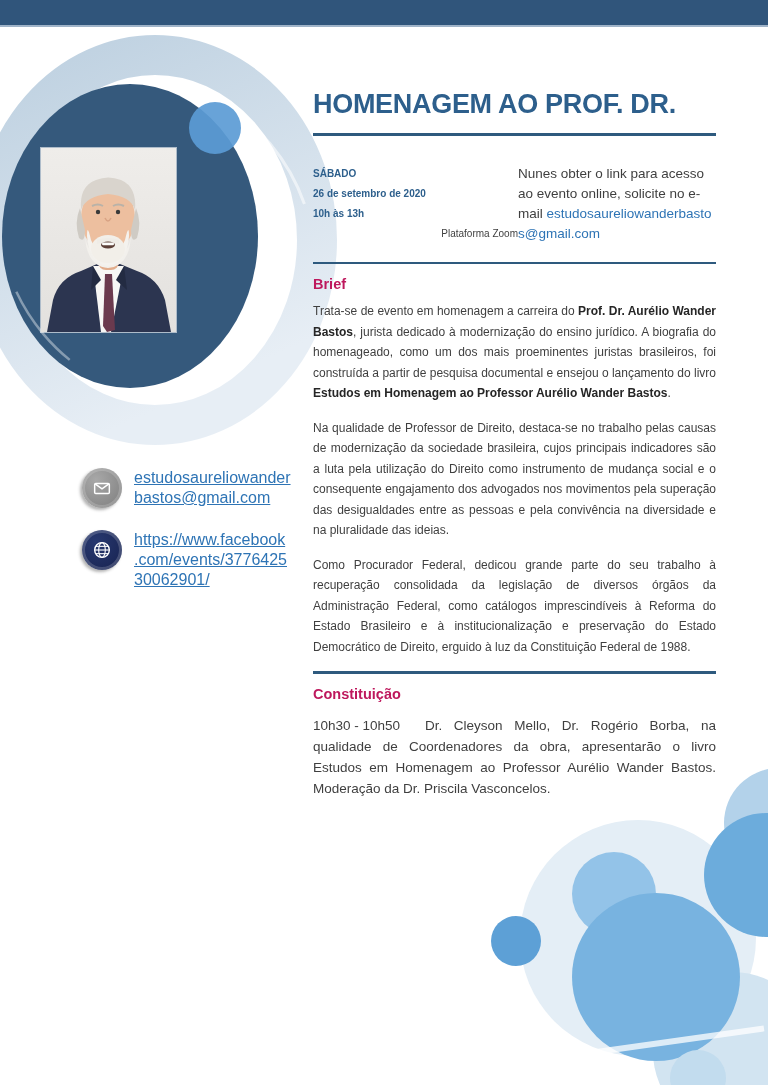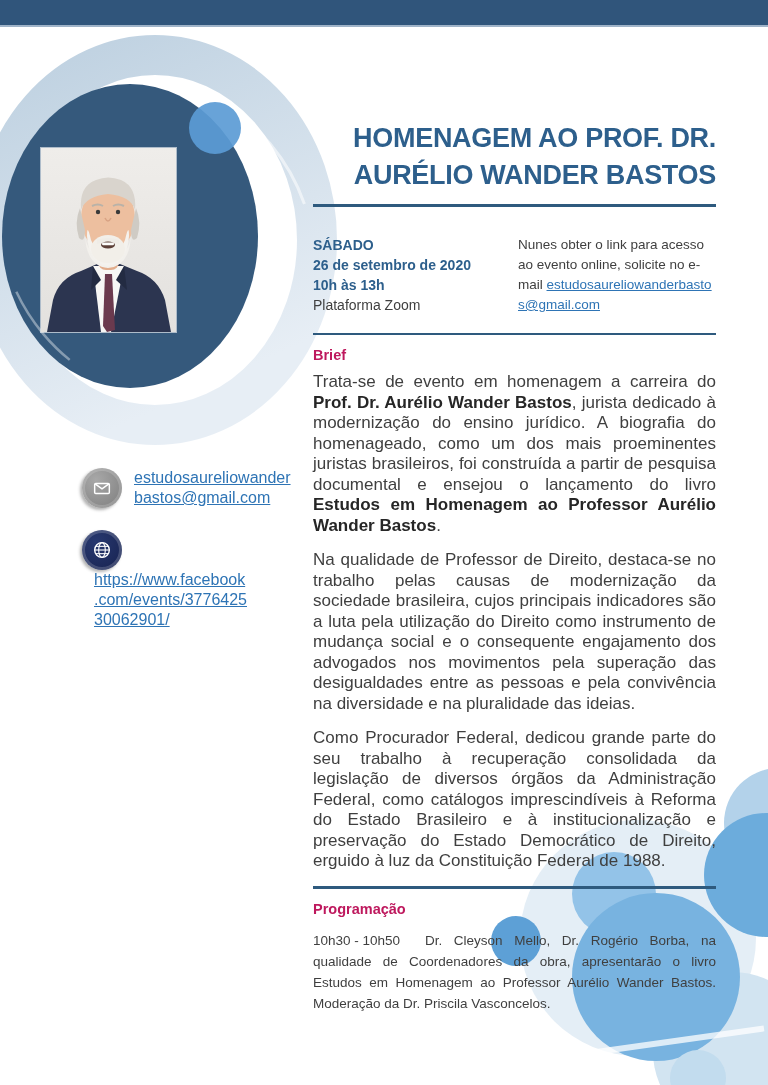--- a/index.html
+++ b/index.html
@@ -21,36 +21,36 @@
   
   .contacts{position:absolute;left:82px;top:468px;z-index:2;width:220px;}
   .contact{display:flex;align-items:flex-start;margin-bottom:22px;}
   .icon-circle{width:40px;height:40px;border-radius:50%;flex:0 0 40px;
     display:flex;align-items:center;justify-content:center;
     box-shadow:-2px 2px 3px rgba(40,40,40,.35), inset 0 0 0 3px rgba(255,255,255,.18);}
   .icon-email{background:radial-gradient(circle at 35% 30%,#a8a8a8,#7c7c7c);}
   .icon-globe{background:radial-gradient(circle at 35% 30%,#27386f,#17224f);}
   .link-lines{margin-left:12px;font-size:16px;line-height:20px;color:#2e74b5;}
   .link-lines div{text-decoration:underline;cursor:pointer;}
-  .contact.fb{margin-top:2px;flex-direction:column;}
+  .contact.fb{margin-top:2px;}
   
   .main{position:absolute;left:313px;top:0;width:403px;z-index:2;}
-  h1{margin:0;padding-top:120px;font-size:27px;line-height:37px;
-    letter-spacing:-.3px;color:#2d5f8c;font-weight:bold;text-align:right;}
+  h1{margin:0;padding-top:86px;font-size:27px;line-height:37px;
+    letter-spacing:-.3px;color:#2d5f8c;font-weight:bold;}
   .rule{height:3px;background:#2e5a7e;margin-top:10px;}
   .rule.r2{height:2px;margin-top:18px;}
   .rule.r3{height:3px;margin-top:14px;}
   .event-row{display:flex;margin-top:28px;}
-  .event-left{width:205px;font-size:14px;line-height:20px;}
+  .event-left{width:205px;font-size:10px;line-height:20px;}
   .event-left .strong{font-weight:bold;color:#2d5f8c;}
-  .event-left .plain{color:#3f3f3f;}
+  .event-left .plain{color:#3f3f3f;text-align:right;}
   .event-right{width:198px;font-size:13.5px;line-height:20px;color:#3f3f3f;}
-  .mail-link{color:#2e74b5;text-decoration:underline;word-break:break-all;cursor:pointer;}
+  .mail-link{color:#2e74b5;word-break:break-all;cursor:pointer;}
   h2{margin:12px 0 0 0;font-size:14.5px;color:#be185d;font-weight:bold;}
-  .body-p{margin:9px 0 0 0;font-size:17px;line-height:20.5px;text-align:justify;}
+  .body-p{margin:9px 0 0 0;font-size:12px;line-height:20.5px;text-align:justify;}
   .body-p + .body-p{margin-top:14px;}
   .bold-run{font-weight:bold;color:#262626;}
   .sched{margin:13px 0 0 0;font-size:13.5px;line-height:21px;text-align:justify;}
   .sched .time{display:inline-block;min-width:112px;}
 </style>
 </head>
 <body>
 
 <div class="page">
 
@@ -140,21 +140,21 @@
       </div>
       <div class="link-lines">
         <div>https://www.facebook</div>
         <div>.com/events/3776425</div>
         <div>30062901/</div>
       </div>
     </div>
   </div>
 
   <div class="main">
-    <h1><span>HOMENAGEM AO PROF. DR.</span><br><span>AURÉLIO WANDER BASTOS</span></h1>
+    <h1><span>HOMENAGEM AO PROF. DR.</span><br></h1>
 
     <div class="rule"></div>
 
     <div class="event-row">
       <div class="event-left">
         <div class="strong">SÁBADO</div>
         <div class="strong">26 de setembro de 2020</div>
         <div class="strong">10h às 13h</div>
         <div class="plain">Plataforma Zoom</div>
       </div>
@@ -163,19 +163,19 @@
 
     <div class="rule r2"></div>
 
     <h2>Brief</h2>
     <p class="body-p"><span>Trata-se de evento em homenagem a carreira do </span><span class="bold-run">Prof. Dr. Aurélio Wander Bastos</span><span>, jurista dedicado à modernização do ensino jurídico. A biografia do homenageado, como um dos mais proeminentes juristas brasileiros, foi construída a partir de pesquisa documental e ensejou o lançamento do livro </span><span class="bold-run">Estudos em Homenagem ao Professor Aurélio Wander Bastos</span><span>.</span></p>
     <p class="body-p"><span>Na qualidade de Professor de Direito, destaca-se no trabalho pelas causas de modernização da sociedade brasileira, cujos principais indicadores são a luta pela utilização do Direito como instrumento de mudança social e o consequente engajamento dos advogados nos movimentos pela superação das desigualdades entre as pessoas e pela convivência na diversidade e na pluralidade das ideias.</span></p>
     <p class="body-p"><span>Como Procurador Federal, dedicou grande parte do seu trabalho à recuperação consolidada da legislação de diversos órgãos da Administração Federal, como catálogos imprescindíveis à Reforma do Estado Brasileiro e à institucionalização e preservação do Estado Democrático de Direito, erguido à luz da Constituição Federal de 1988.</span></p>
 
     <div class="rule r3"></div>
 
-    <h2>Programação</h2>
+    <h2>Constituição</h2>
 
     <p class="sched"><span class="time">10h30 - 10h50</span><span>Dr. Cleyson Mello, Dr. Rogério Borba, na qualidade de Coordenadores da obra, apresentarão o livro Estudos em Homenagem ao Professor Aurélio Wander Bastos. Moderação da Dr. Priscila Vasconcelos.</span></p>
 
   </div>
 
 </div>
 
 </body></html>

